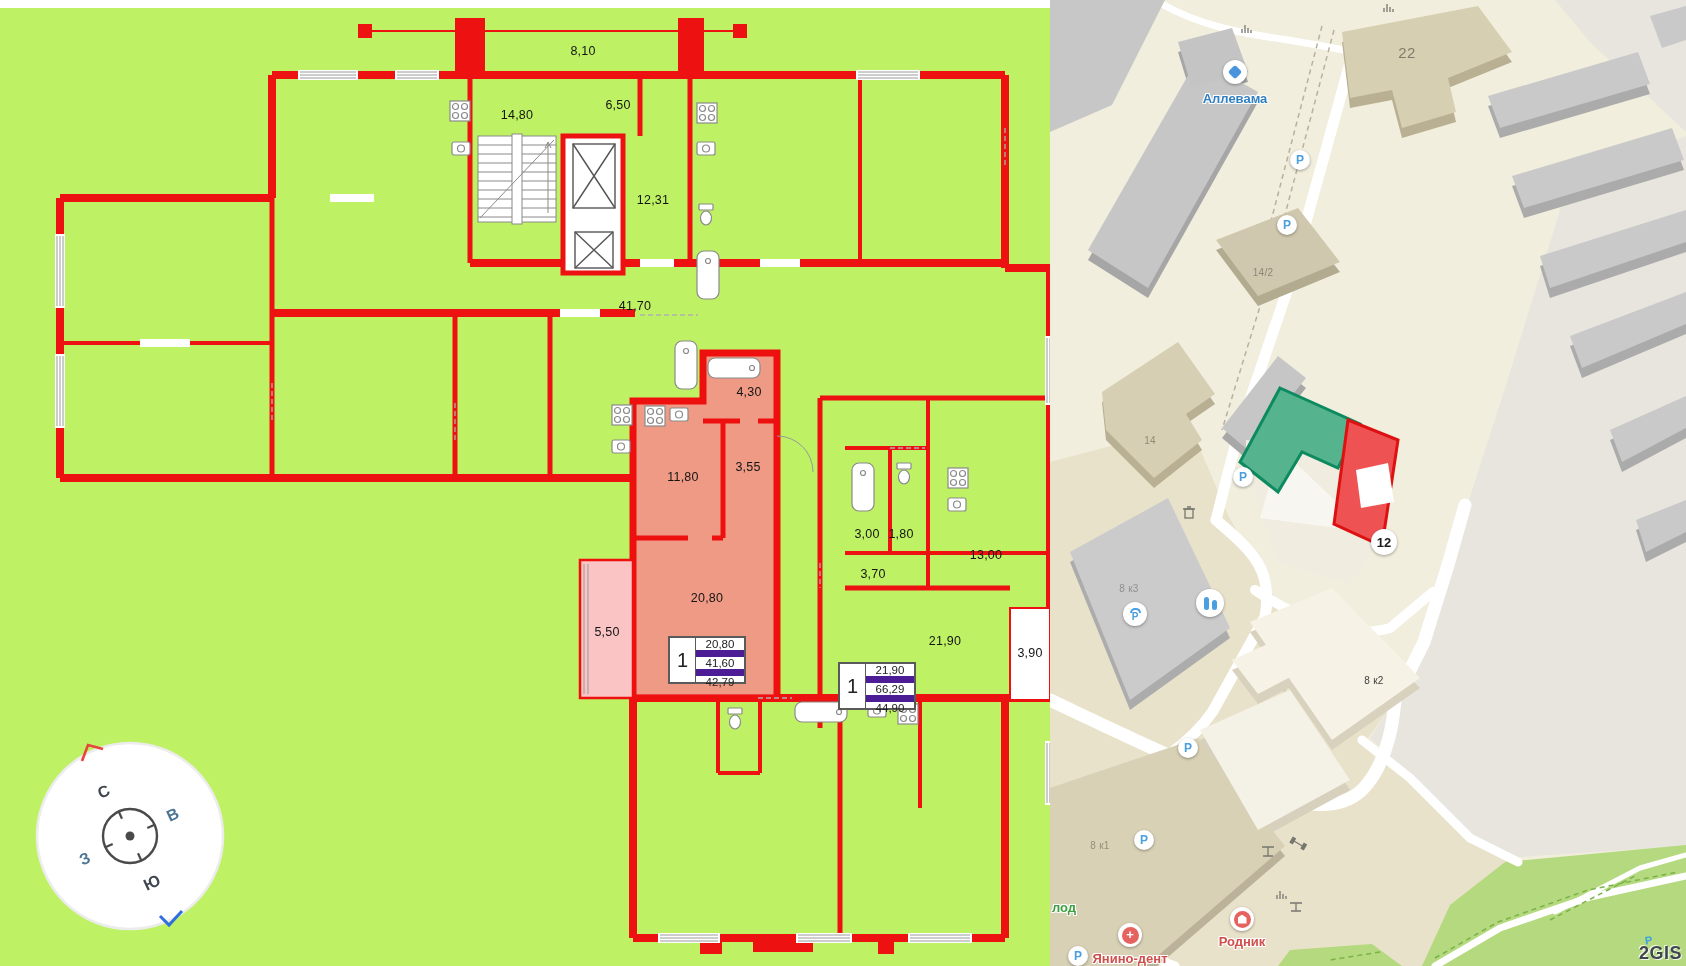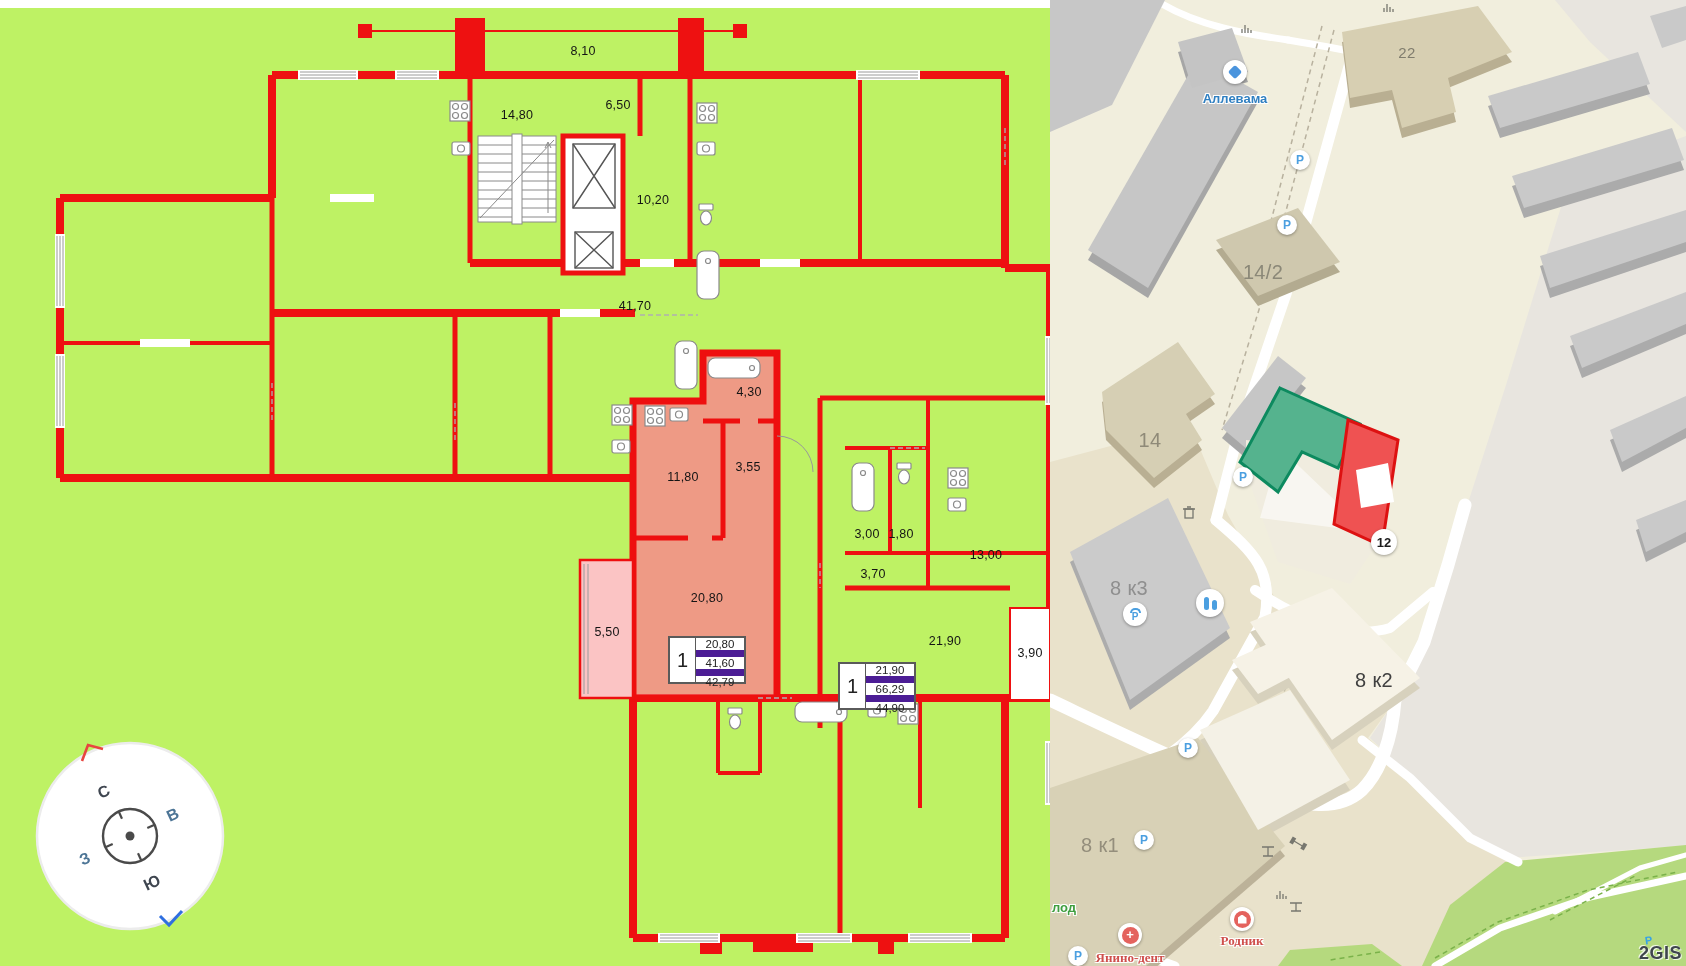--- a/index.html
+++ b/index.html
@@ -15,26 +15,26 @@
           font-size:20px;color:#222;border-right:1px solid #5a5a5a;}
   .ut-vals{flex:1;display:flex;flex-direction:column;}
   .ut-vals div{flex:1;display:flex;align-items:center;justify-content:center;
                font-size:11.5px;color:#222;border-top:7px solid #4c1d95;}
   .ut-vals div:first-child{border-top:none;}
   .compass-letter{position:absolute;transform:translate(-50%,-50%) rotate(-25deg);
                   font-size:16px;font-weight:600;}
   
   #map{position:absolute;left:1050px;top:0;width:636px;height:966px;background:#f1eedd;overflow:hidden;}
   #map svg{position:absolute;left:0;top:0;}
-  .bldg-label{position:absolute;transform:translate(-50%,-50%);font-size:20px;color:#8f8d80;
+  .bldg-label{position:absolute;transform:translate(-50%,-50%);font-size:10px;color:#8f8d80;
               white-space:nowrap;letter-spacing:.3px;}
   .poi-label{position:absolute;transform:translate(-50%,-50%);font-size:13px;font-weight:700;white-space:nowrap;
              text-shadow:-1px -1px 0 #fff,1px -1px 0 #fff,-1px 1px 0 #fff,1px 1px 0 #fff,0 1px 0 #fff,0 -1px 0 #fff;text-align:right;}
   .blue-label{color:#2f7fc1;}
-  .red-label{color:#cf4f4c;font-family:Liberation Serif, serif;}
+  .red-label{color:#cf4f4c;}
   .green-label{color:#3f9e3f;position:absolute;font-size:13px;font-weight:700;
              text-shadow:-1px -1px 0 #fff,1px -1px 0 #fff,-1px 1px 0 #fff,1px 1px 0 #fff;}
   .circle-marker{position:absolute;transform:translate(-50%,-50%);background:#fff;border-radius:50%;
                  box-shadow:0 1px 3px rgba(0,0,0,.35);display:flex;align-items:center;justify-content:center;}
   .m24{width:24px;height:24px;} .m20{width:20px;height:20px;} .m26{width:26px;height:26px;} .m28{width:28px;height:28px;}
   .diamond{width:10px;height:10px;background:#4a94dd;transform:rotate(45deg);border-radius:2px;}
   .p-glyph{color:#4b9fe0;font-size:12px;font-weight:700;}
   .badge-txt{color:#1c1c1c;font-size:13px;font-weight:700;}
   .red-disc{width:17px;height:17px;background:#e4635e;border-radius:50%;display:flex;align-items:center;justify-content:center;}
   .cross{color:#fff;font-size:13px;font-weight:700;line-height:13px;margin-top:-1px;}
@@ -192,21 +192,21 @@
         <circle cx="130" cy="828" r="4.5" fill="#4a4a4a"></circle>
         <path d="M118.7,803.5 L122,810.7 M154.6,816.7 L147.3,820 M141.3,852.5 L138,845.3 M105.4,839.3 L112.7,836" stroke="#4a4a4a" stroke-width="2.2" fill="none"></path>
         <path d="M82,753 L88,737 L103,741" stroke="#e8453f" stroke-width="2.6" fill="none"></path>
         <path d="M160,908 L169,917 L182,903" stroke="#2f6fe0" stroke-width="3" fill="none"></path>
       </g>
     </svg>
 
     <span class="dim" style="left:583px;top:43px">8,10</span>
     <span class="dim" style="left:517px;top:107px">14,80</span>
     <span class="dim" style="left:618px;top:97px">6,50</span>
-    <span class="dim" style="left:653px;top:192px">10,20</span>
+    <span class="dim" style="left:653px;top:192px">12,31</span>
     <span class="dim" style="left:635px;top:298px">41,70</span>
     <span class="dim" style="left:749px;top:384px">4,30</span>
     <span class="dim" style="left:748px;top:459px">3,55</span>
     <span class="dim" style="left:683px;top:469px">11,80</span>
     <span class="dim" style="left:707px;top:590px">20,80</span>
     <span class="dim" style="left:607px;top:624px">5,50</span>
     <span class="dim" style="left:867px;top:526px">3,00</span>
     <span class="dim" style="left:901px;top:526px">1,80</span>
     <span class="dim" style="left:986px;top:547px">13,00</span>
     <span class="dim" style="left:873px;top:566px">3,70</span>

